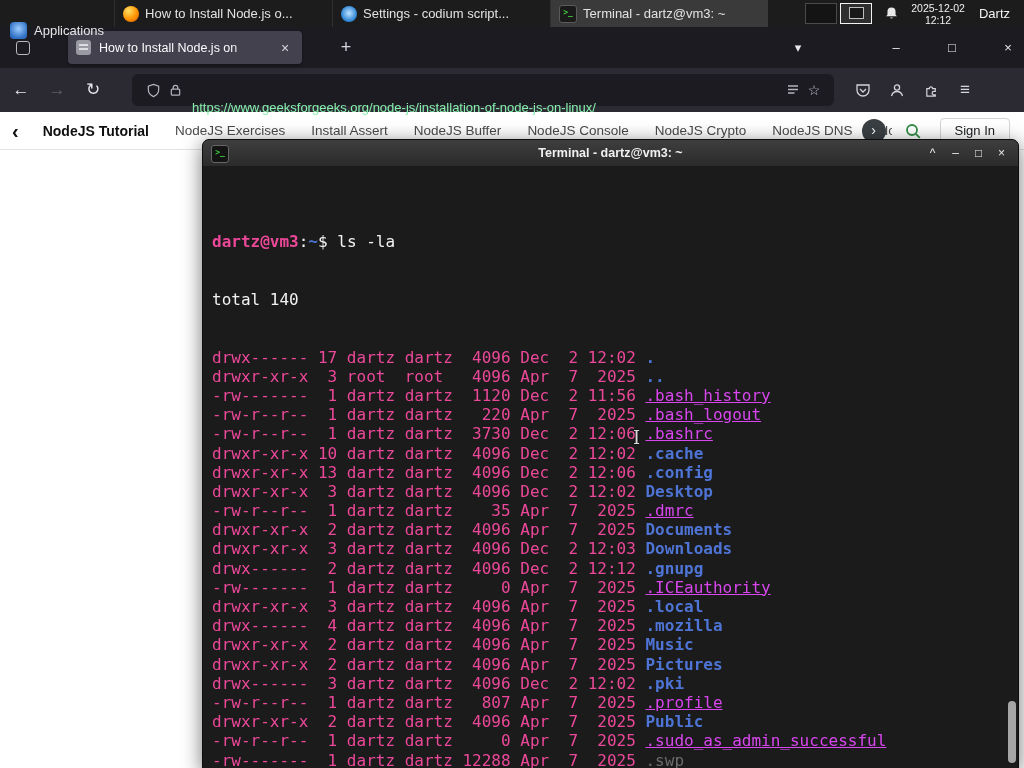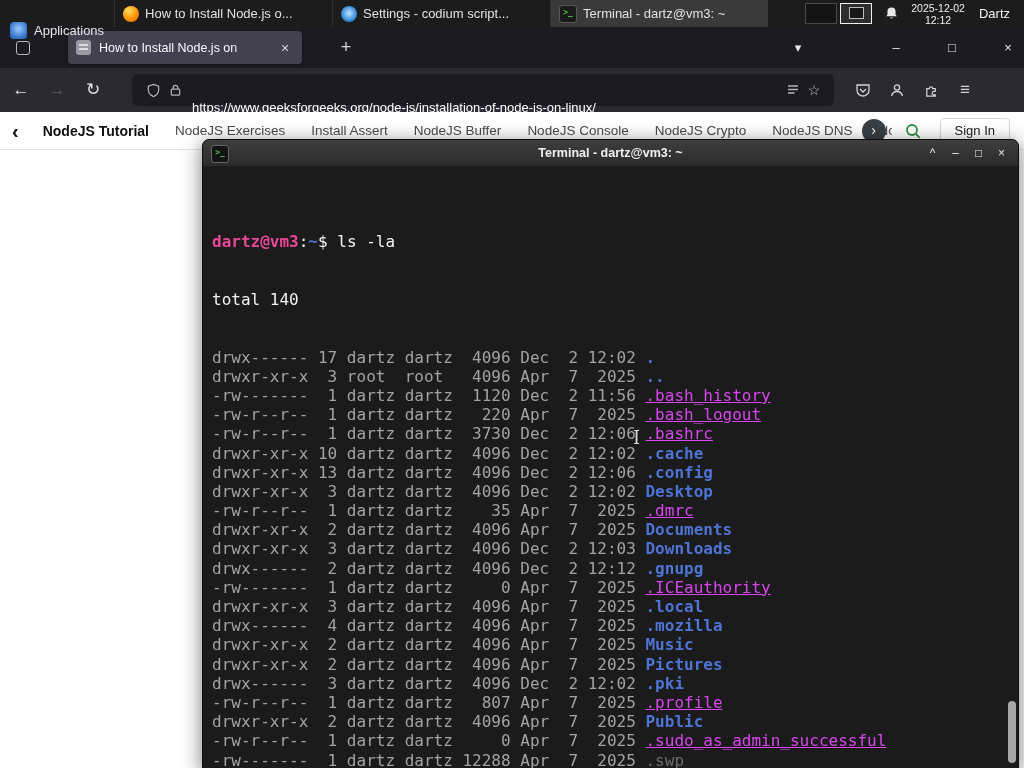--- a/index.html
+++ b/index.html
@@ -54,21 +54,21 @@
   
   #navbar{position:absolute;top:68px;left:0;width:1024px;height:44px;background:#2b2a33;
           display:flex;align-items:center;z-index:10;}
   .nav-btn{width:30px;height:30px;line-height:30px;text-align:center;color:#e4e4ea;font-size:17px;
            margin-left:6px;border-radius:4px;}
   .nav-btn.disabled{color:#5f5e68;}
   #urlbar{display:flex;align-items:center;height:32px;background:#1c1b22;border-radius:6px;
           margin-left:24px;width:682px;padding:0 10px;}
   .ub-icon{flex:none;display:flex;align-items:center;justify-content:center;color:#b4b4bd;
            width:22px;height:20px;}
-  .url-text{flex:1;font-size:13px;color:#ffffff;margin-left:6px;white-space:nowrap;overflow:hidden;margin-top:34px;}
+  .url-text{flex:1;font-size:13px;color:#86efac;margin-left:6px;white-space:nowrap;overflow:hidden;margin-top:34px;}
   .ub-star{color:#c4c4cc;font-size:14px;width:20px;text-align:center;flex:none;}
   #nav-right{display:flex;align-items:center;gap:8px;margin-left:16px;color:#d3d3da;}
   .tool-icon{width:26px;height:26px;display:flex;align-items:center;justify-content:center;border-radius:4px;}
   .hamb{font-size:17px;}
 
   
   #sitenav{position:absolute;top:112px;left:0;width:1024px;height:37px;background:#ffffff;
            border-bottom:1px solid #e3e3e3;display:flex;align-items:center;z-index:5;color:#3c4043;}
   .sn-prev{font-size:20px;font-weight:bold;color:#111;margin:0 10px 0 12px;line-height:20px;}
   .sn-items{display:flex;gap:26px;align-items:center;white-space:nowrap;overflow:hidden;flex:1;padding-left:14px;}
@@ -97,21 +97,21 @@
   #term-menu{height:25px;background:#323232;display:flex;align-items:center;padding-left:8px;
              border-bottom:1px solid #252525;}
   .menu-item{color:#e4e4e4;font-size:13px;padding:0 11px;line-height:25px;}
   #term-body{position:absolute;top:51px;left:0;right:0;bottom:0;background:#1b1b1b;
              padding:3px 0 0 9px;overflow:hidden;white-space:pre;
              font-family:"DejaVu Sans Mono",monospace;font-size:16px;line-height:19.2px;}
   .term-line{height:19.2px;}
   .tg{color:#ec4899;font-weight:bold;}
   .tb{color:#4e74d6;font-weight:bold;}
   .tw{color:#f2f2f2;}
-  .meta{color:#a3a3a3;}
+  .meta{color:#ec4899;}
   .name.dir{color:#4e74d6;font-weight:bold;}
   .name.file{color:#d946ef;text-decoration:underline;}
   .name.dim{color:#6c6c6c;}
   #term-scroll{position:absolute;right:2px;bottom:6px;width:8px;height:62px;background:#a6a6a6;
                border-radius:4px;z-index:25;}
 
   
   #ibeam{position:absolute;left:633px;top:427px;z-index:60;color:#d8d8d8;
          font-family:"DejaVu Serif",serif;font-size:18px;text-shadow:0 0 2px #000;pointer-events:none;}
 </style>

